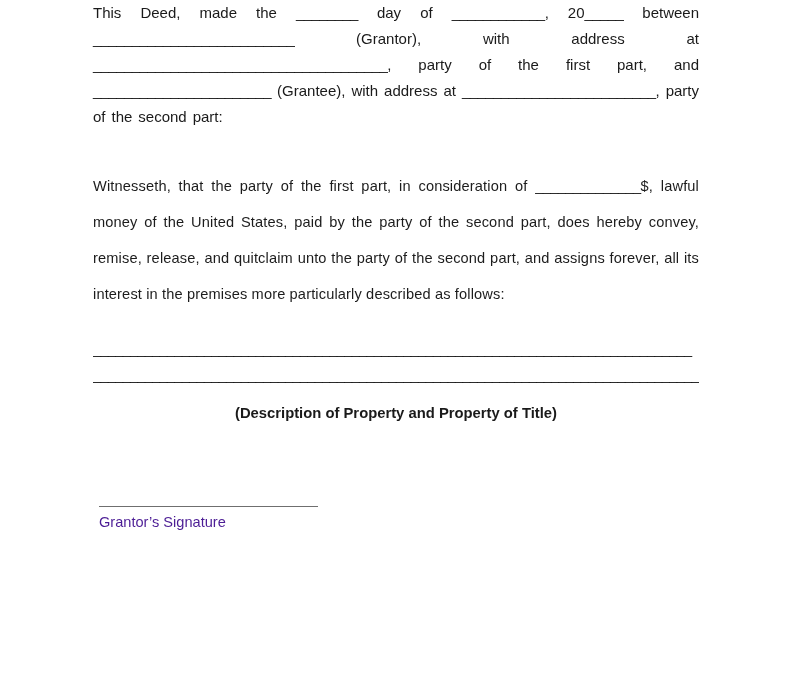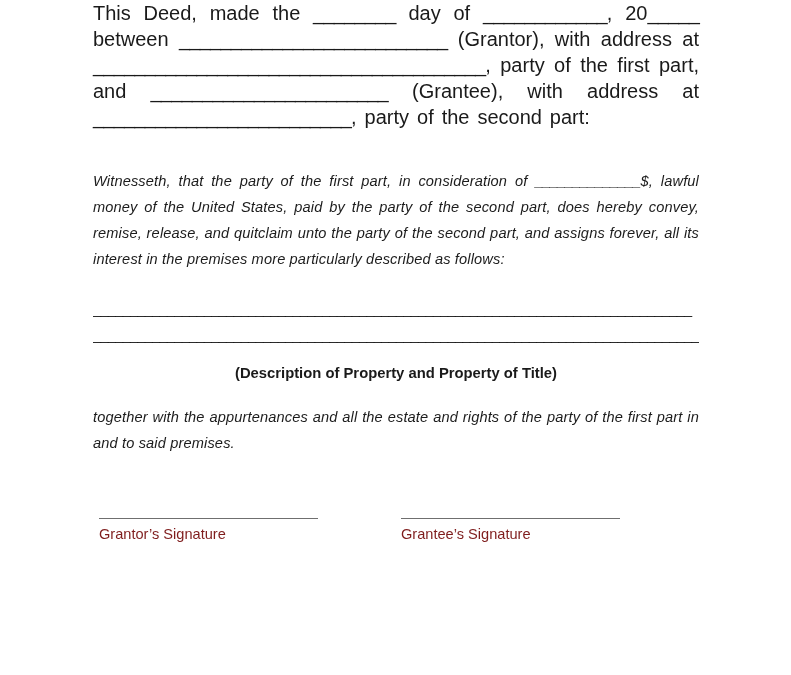--- a/index.html
+++ b/index.html
@@ -25,36 +25,35 @@
   .doc-body {
     position: absolute;
     left: 93px;
     top: 0px;
     width: 606px;
   }
 
   
   .para {
     font-size: 14.6px;
-    line-height: 26px;
+    line-height: 36px;
     color: #1c1c1c;
     margin: 0;
     letter-spacing: 0.01em;
-    font-style: italic;
   }
   .para.justify {
     text-align: justify;
     text-align-last: left;
   }
 
   
   .opening {
     text-align: justify;
     text-align-last: left;
-    font-size: 20px;
+    font-size: 15px;
     line-height: 26px;
     word-spacing: 0.12em;
   }
 
   
   .blank {
     white-space: pre;
     letter-spacing: -0.04em;
   }
 
@@ -89,21 +88,21 @@
 
   .sig-rule {
     height: 0;
     border-top: 1.6px solid #6f6f6f;
     width: 219px;
   }
   .sig-label {
     font-size: 14.6px;
     line-height: 24px;
     padding-top: 3px;
-    color: #7f1d1d;
+    color: #4c1d95;
   }
 
   .spacer-14 { height: 14px; }
   .spacer-20 { height: 20px; }
   .spacer-24 { height: 24px; }
   .spacer-34 { height: 34px; }
   .spacer-38 { height: 38px; }
 </style>
 </head>
 <body>
@@ -125,35 +124,30 @@
 
     <div class="ruleline">_________________________________________________________________________________</div>
     <div class="ruleline">__________________________________________________________________________________,</div>
 
     <div class="spacer-14"></div>
 
     <div class="heading-center">(Description of Property and Property of Title)</div>
 
     <div class="spacer-20"></div>
 
-    <p class="para justify">together with the appurtenances and all the estate and rights of the party of the first part in and to said premises.</p>
 
     <div class="spacer-14"></div>
 
 
     <div class="spacer-14"></div>
 
 
     <div class="spacer-34"></div>
 
     <div class="sig-row">
       <div class="sig-col left">
         <div class="sig-rule"></div>
         <div class="sig-label">Grantor’s Signature</div>
       </div>
-      <div class="sig-col right">
-        <div class="sig-rule"></div>
-        <div class="sig-label">Grantee’s Signature</div>
-      </div>
     </div>
 
   </div>
 </div>
 
 </body></html>

